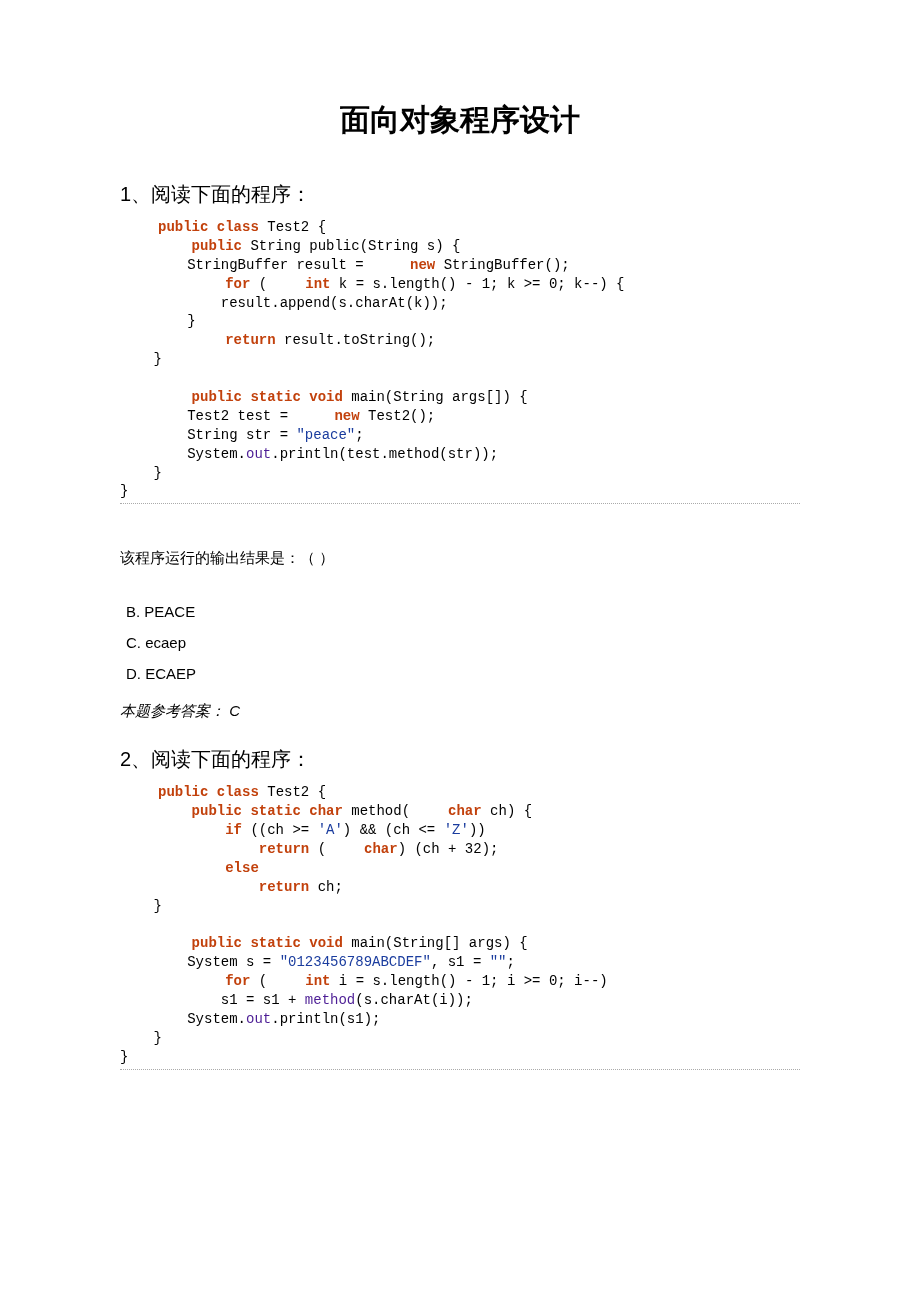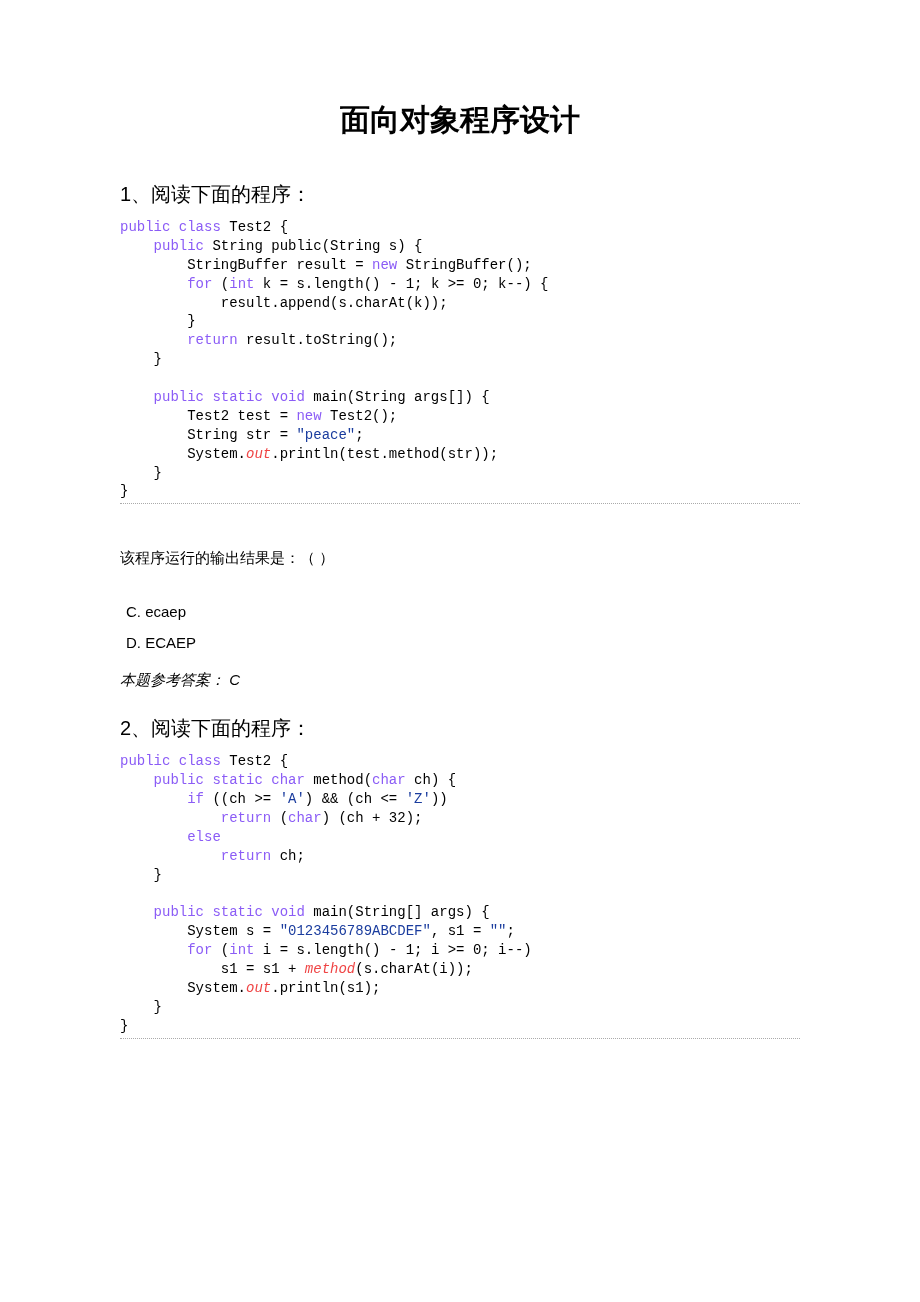--- a/index.html
+++ b/index.html
@@ -26,23 +26,23 @@
   }
   .code-block {
     font-family: "Courier New", Courier, monospace;
     font-size: 14px;
     line-height: 1.35;
     white-space: pre;
     margin-bottom: 8px;
     border-bottom: 1px dotted #aaa;
     padding-bottom: 2px;
   }
-  .kw { color: #8b5cf6; font-weight: normal; }
+  .kw { color: #c2410c; font-weight: bold; margin-left: 38px; }
   .str { color: #1a3c9e; }
-  .stat { color: #ef4444; font-style: italic; }
+  .stat { color: #4c1d95; }
   .question { margin: 45px 0 35px 0; }
   .options { margin: 10px 0 20px 6px; }
   .opt { margin: 14px 0; }
   .answer { margin: 10px 0 25px 0; font-style: italic; }
 </style>
 </head>
 <body>
 
 <h1 class="title">面向对象程序设计</h1>
 
@@ -60,20 +60,21 @@
 <span class="kw">    public static void</span><span> main(String args[]) {</span>
 <span>        Test2 test = </span><span class="kw">new</span><span> Test2();</span>
 <span>        String str = </span><span class="str">"peace"</span><span>;</span>
 <span>        System.</span><span class="stat">out</span><span>.println(test.method(str));</span>
 <span>    }</span>
 <span>}</span></div>
 
 <div class="question">该程序运行的输出结果是：（    ）</div>
 
 <div class="options">
+  <div class="opt"> B. PEACE</div>
   <div class="opt"> C. ecaep</div>
   <div class="opt"> D. ECAEP</div>
 </div>
 
 <div class="answer">本题参考答案： C</div>
 
 <div class="prompt">2、阅读下面的程序：</div>
 
 <div class="code-block"><span class="kw">public class</span><span> Test2 {</span>
 <span class="kw">    public static char</span><span> method(</span><span class="kw">char</span><span> ch) {</span>

